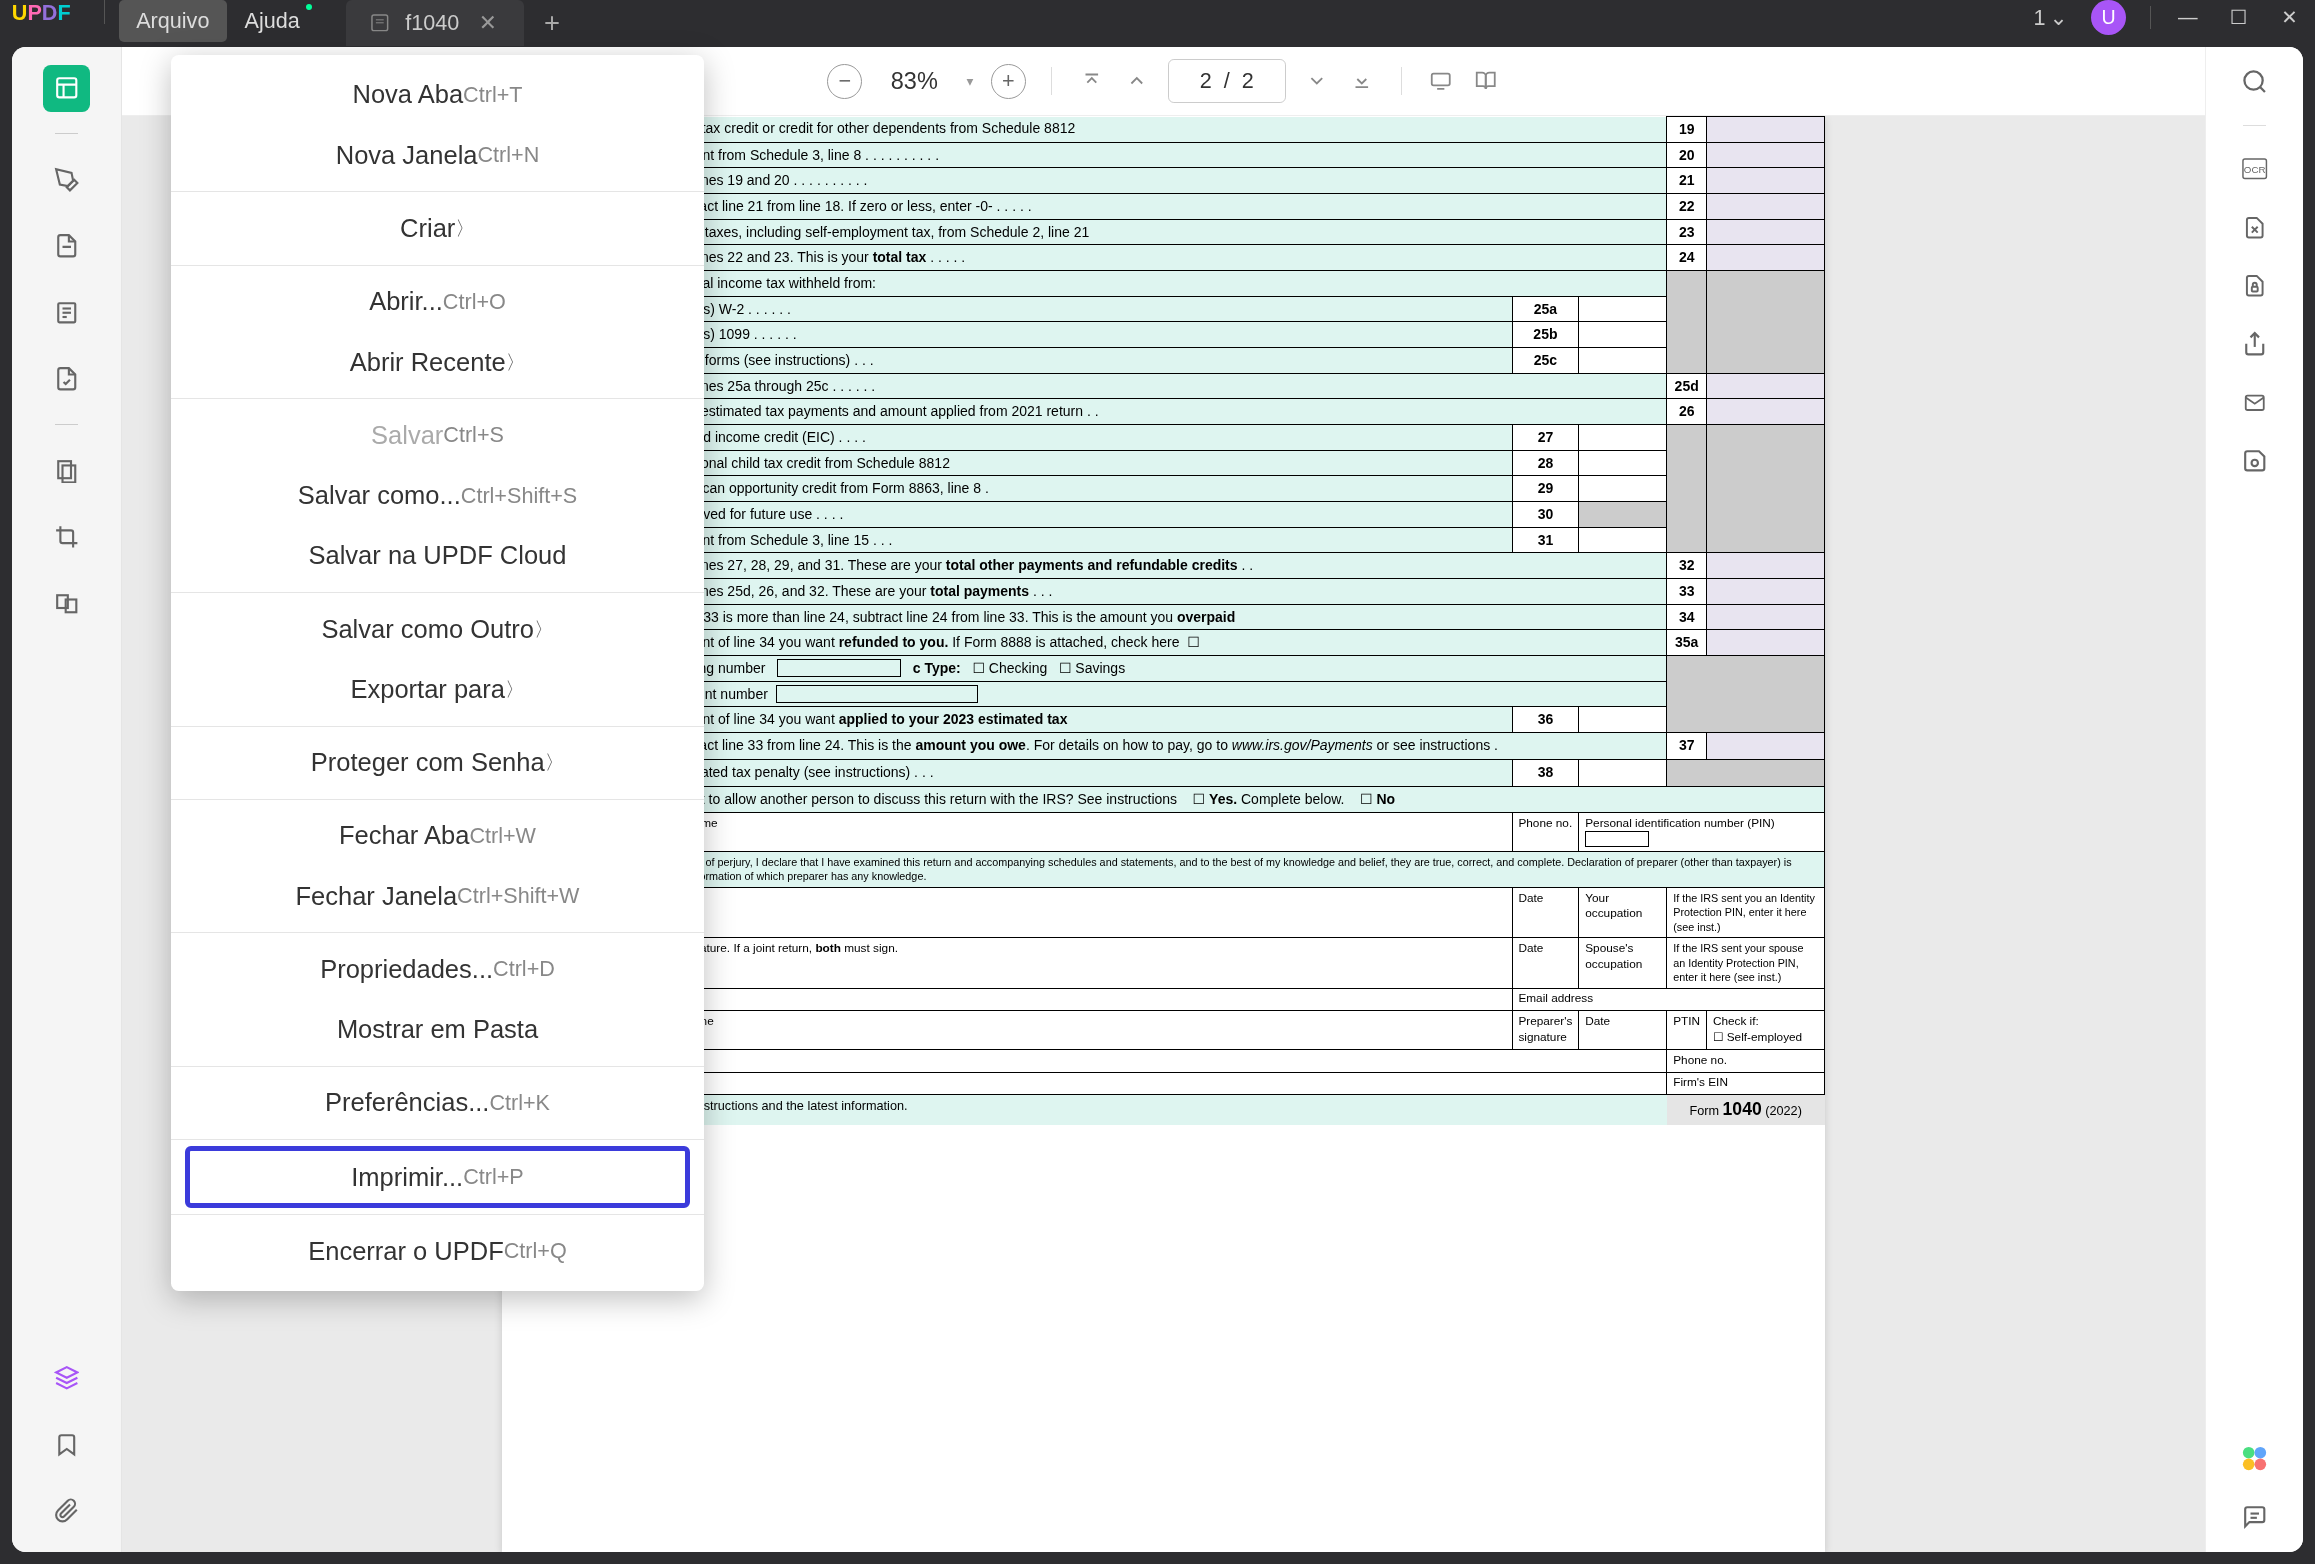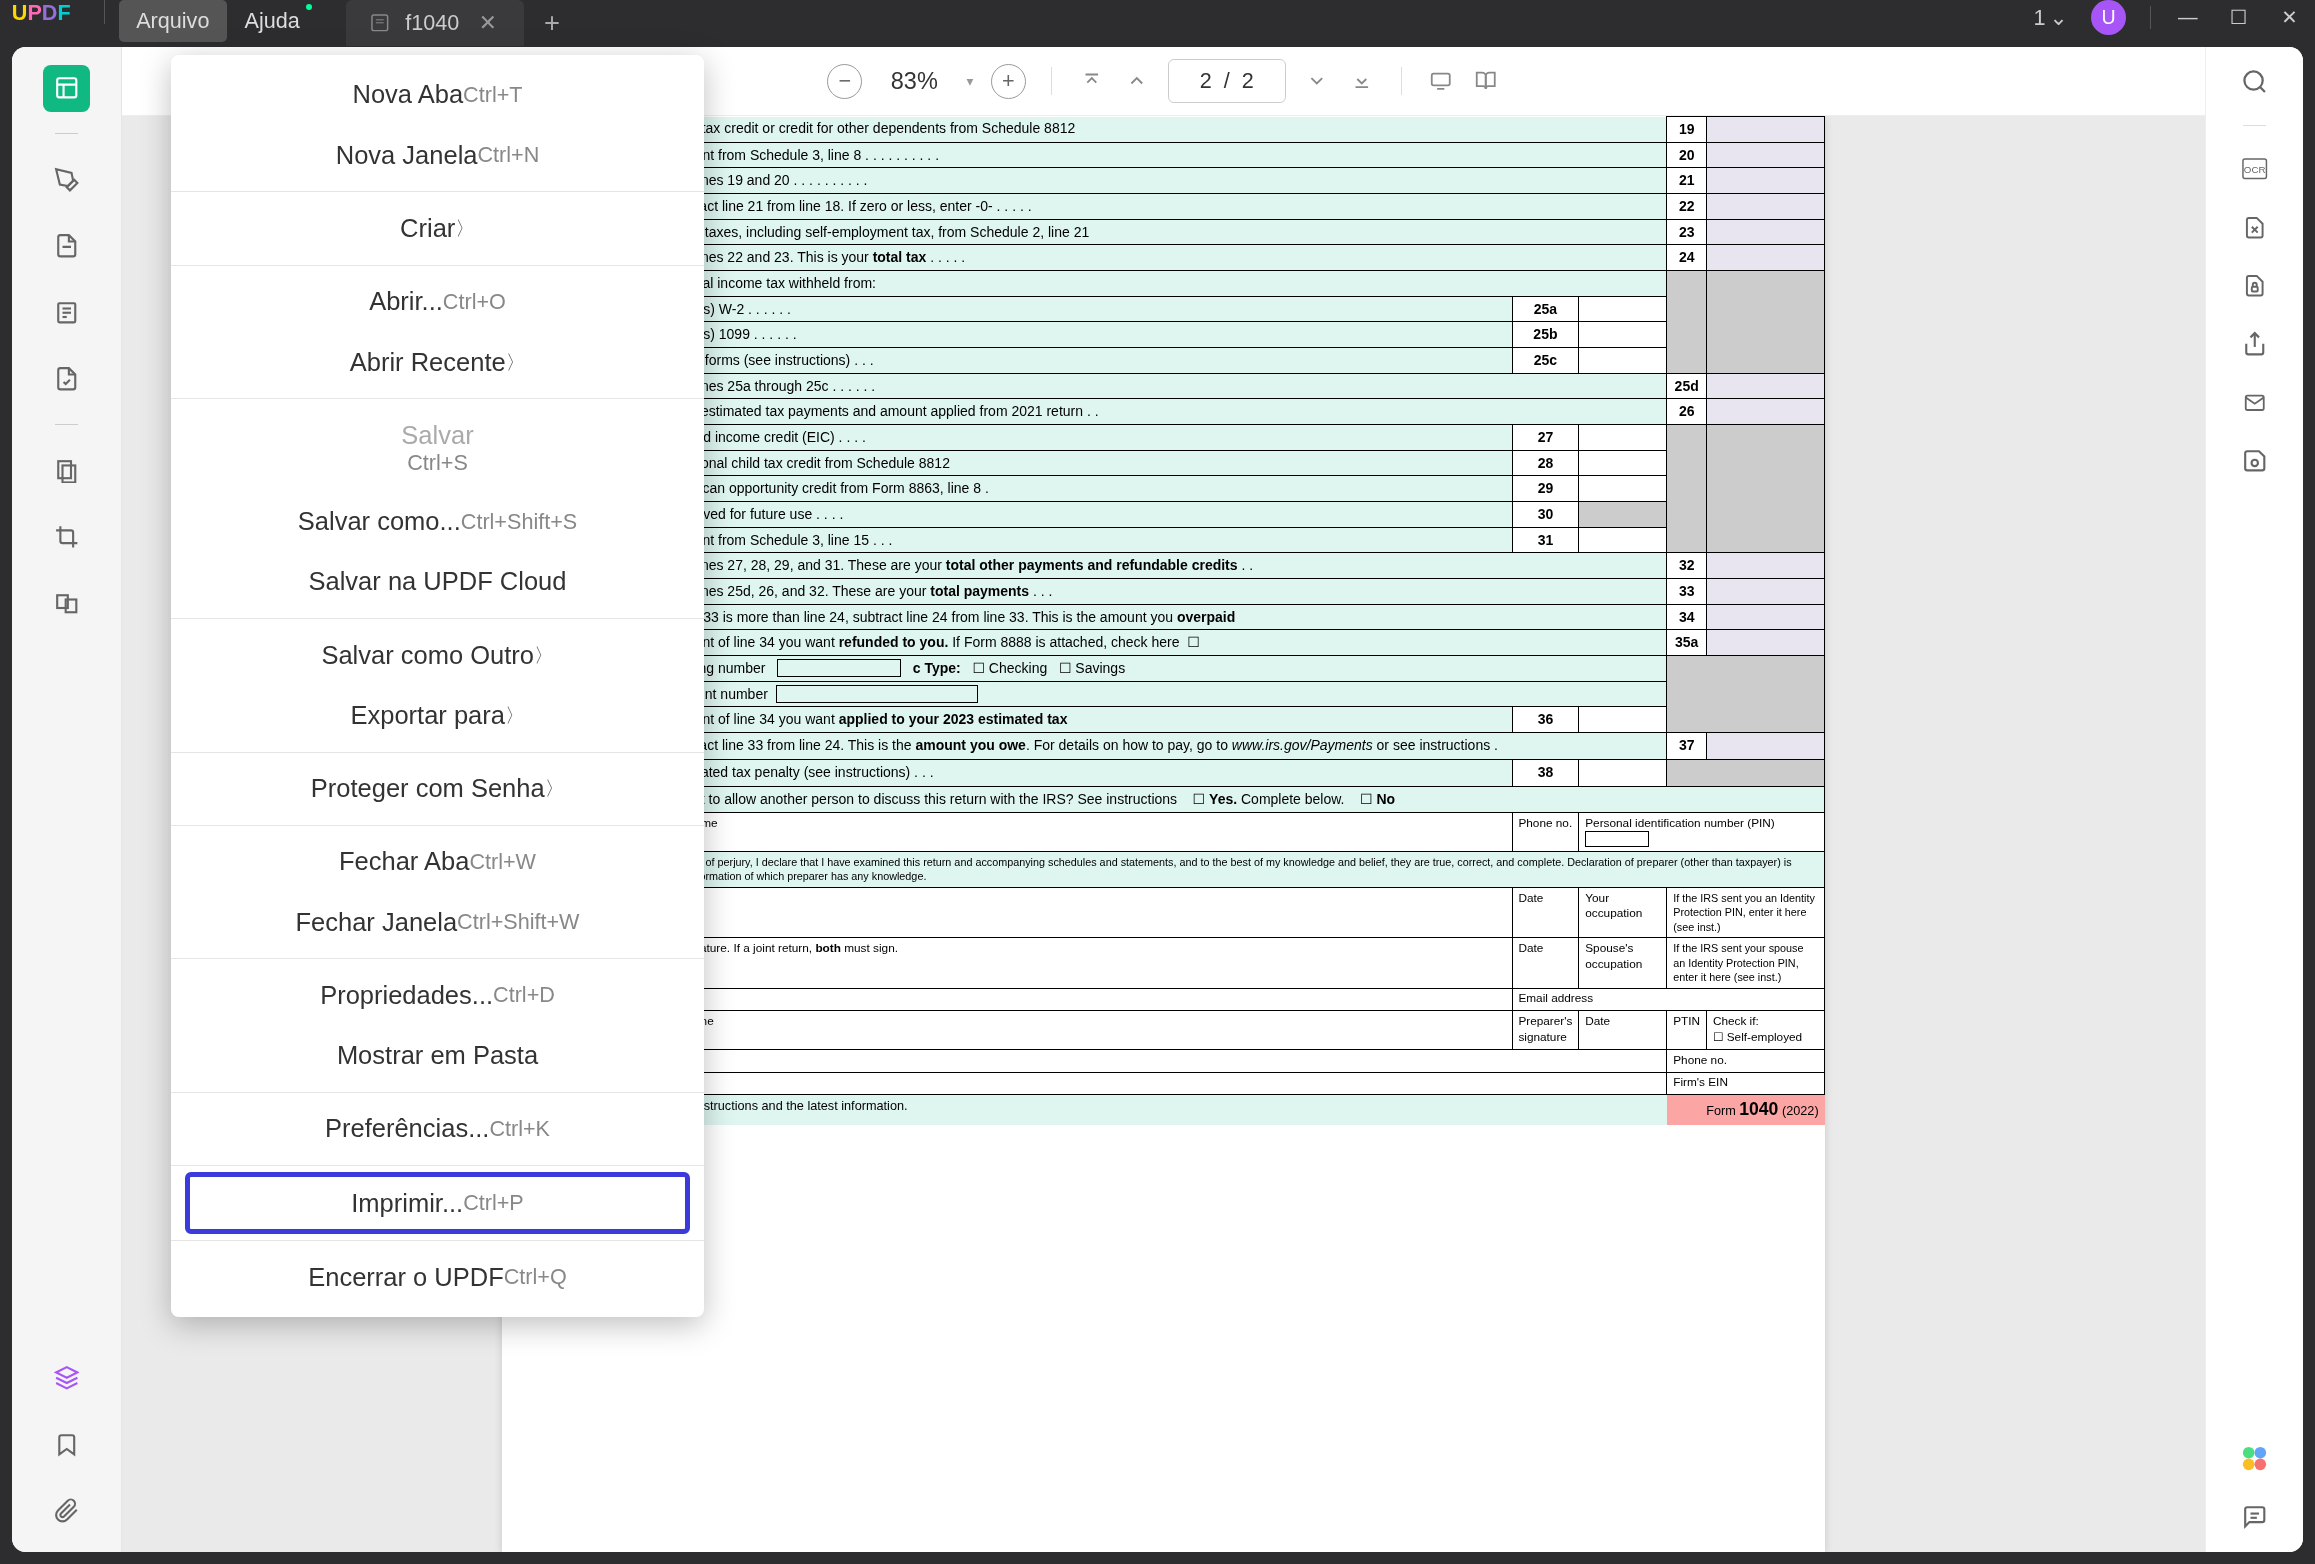--- a/index.html
+++ b/index.html
@@ -65,21 +65,21 @@
 .form-table .lbl-col { width: 118px; font-weight: bold; background: #fff; }
 .form-table .desc { background: #def5f0; }
 .form-table .amt { width: 118px; background: #e8e4f0; }
 .form-table .amt-num { width: 39px; text-align: center; font-weight: bold; background: #fff; }
 .form-table .sub-amt { width: 88px; background: #fff; }
 .sect-hdr { font-weight: bold; font-size: 17.6px; }
 
 
 .dropdown-menu { position: absolute; top: 55px; left: 171px; width: 533px; background: #fff; border-radius: 7.8px; box-shadow: 0 7.8px 31px rgba(0,0,0,0.25); padding: 9.8px 0; z-index: 1000; }
 .menu-row { display: flex; align-items: center; justify-content: center; padding: 15.7px 27.4px; font-size: 25.5px; color: #333; cursor: pointer; }
-.menu-row.disabled { color: #aaa; flex-direction: column; }
+.menu-row.disabled { color: #aaa; }
 .menu-row .shortcut { color: #888; font-size: 21.6px; }
 .menu-row .chevron { color: #666; font-size: 19.6px; }
 .menu-row.highlighted { border: 5.9px solid #3b3bdb; border-radius: 5.9px; margin: 3.9px 13.7px; padding: 11.8px 13.7px; }
 .menu-sep { height: 1px; background: #e5e5e5; margin: 5.9px 0; }
 
 svg { display: block; }
 </style>
 </head>
 <body>
 
@@ -460,21 +460,21 @@
                 <td colspan="4" style="font-size:11.8px">Firm's name</td>
                 <td colspan="2" style="font-size:11.8px">Phone no.</td>
               </tr>
           <tr>
                 <td colspan="4" style="font-size:11.8px">Firm's address</td>
                 <td colspan="2" style="font-size:11.8px">Firm's EIN</td>
               </tr>
 
           <tr>
                 <td colspan="5" style="background:#def5f0;border:none;font-size:12.7px"><span>Go to </span><i>www.irs.gov/Form1040</i><span> for instructions and the latest information.</span></td>
-              <td colspan="2" style="background:#fca5a5;border:none;text-align:right;font-size:12.7px"><span>Form </span><b style="font-size:17.6px">1040</b><span> (2022)</span></td>
+              <td colspan="2" style="background:#e5e5e5;border:none;text-align:center;font-size:12.7px"><span>Form </span><b style="font-size:17.6px">1040</b><span> (2022)</span></td>
               </tr>
         </tbody>
           </table>
       </div>
     </div>
   </div>
 
   <div class="right-sidebar">
     <div class="right-icon">
         <svg width="27.4" height="27.4" viewBox="0 0 24 24" fill="none" stroke="currentColor" stroke-width="2">

